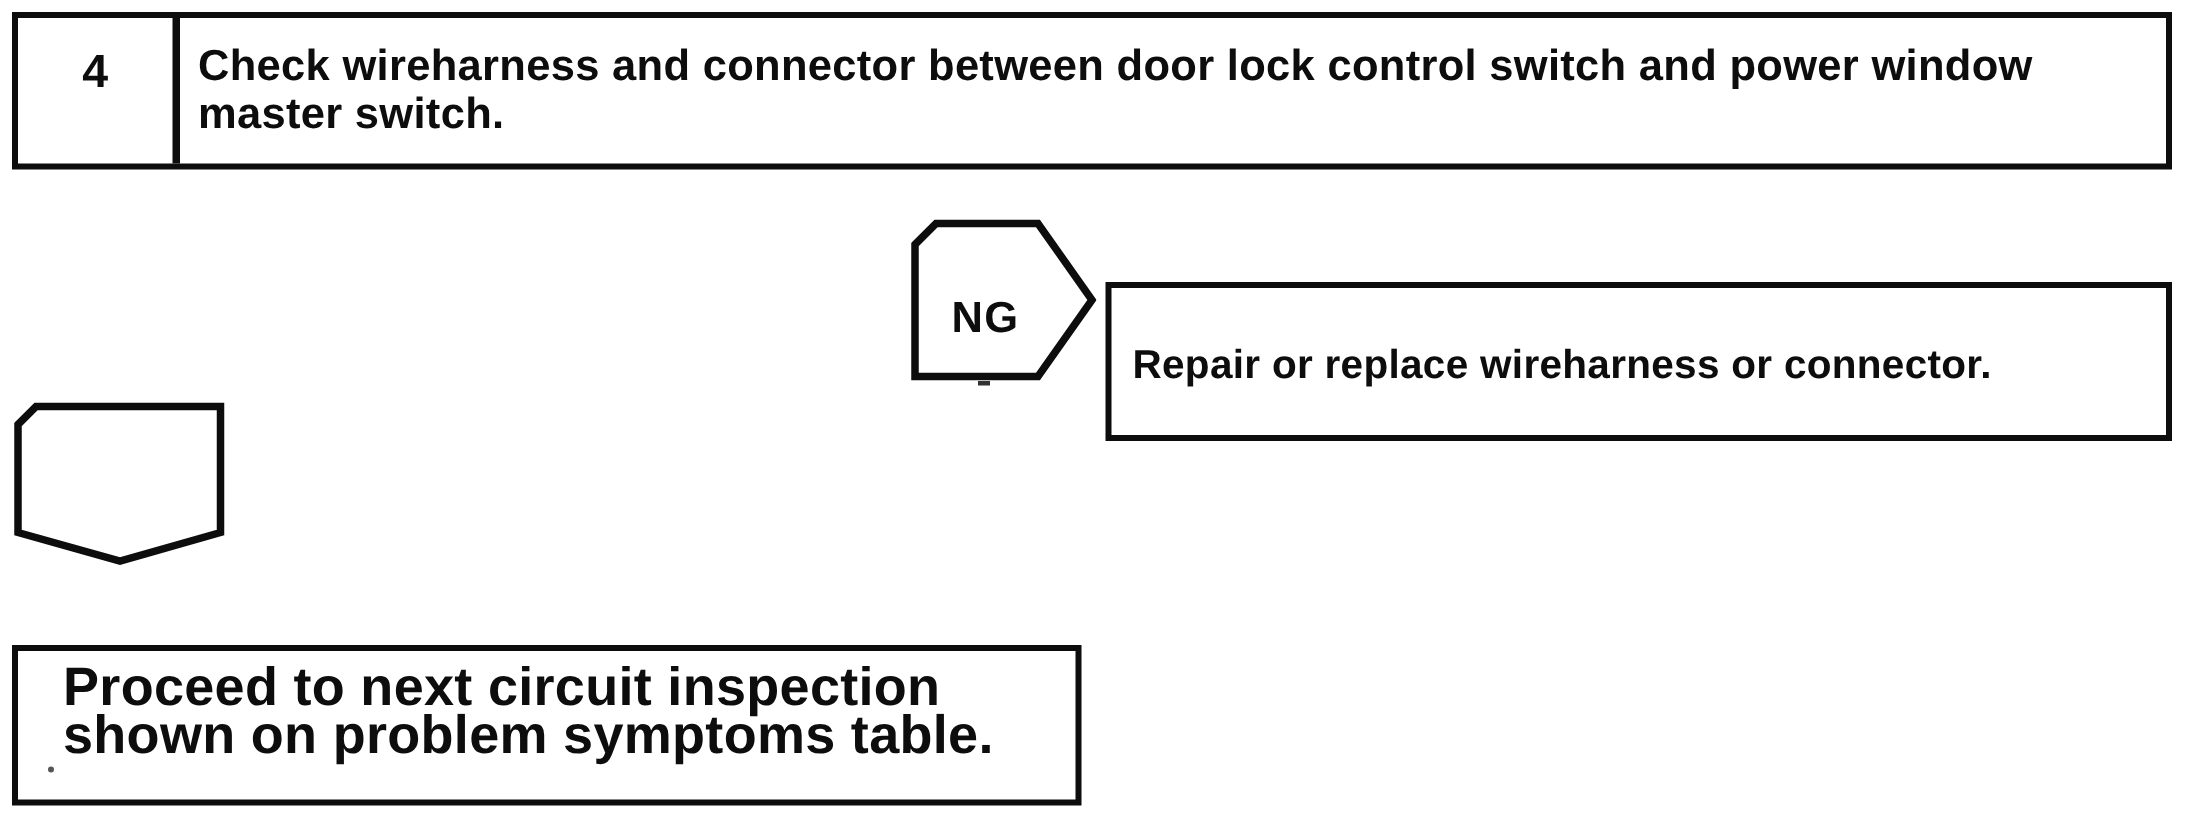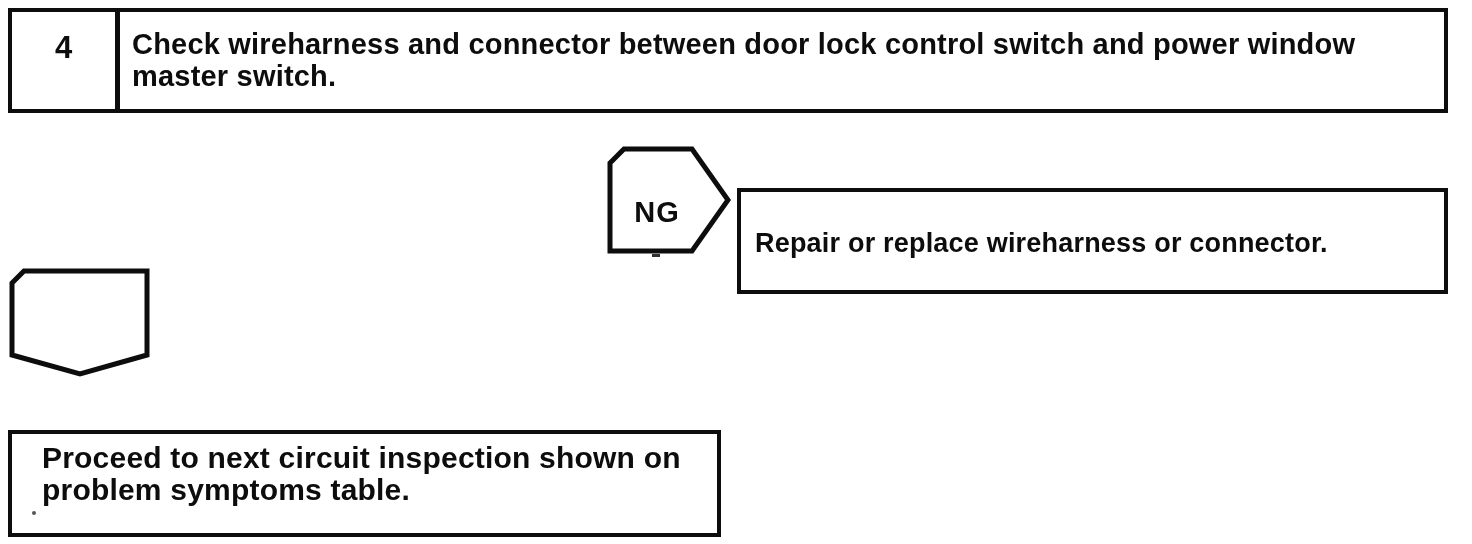--- a/index.html
+++ b/index.html
@@ -99,21 +99,21 @@
     font-size: 29px;
     letter-spacing: 1px;
   }
 
   
   .proceed-box {
     position: absolute;
     left: 8px; top: 430px;
     width: 713px; height: 107px;
     border: 4px solid #0d0d0d;
-    font-size: 30px;
+    font-size: 36px;
     line-height: 32px;
     padding: 8px 12px 0 30px;
     background: #fff;
     letter-spacing: 0.2px;
   }
 
   
   .speck {
     position: absolute;
     background: #0d0d0d;

